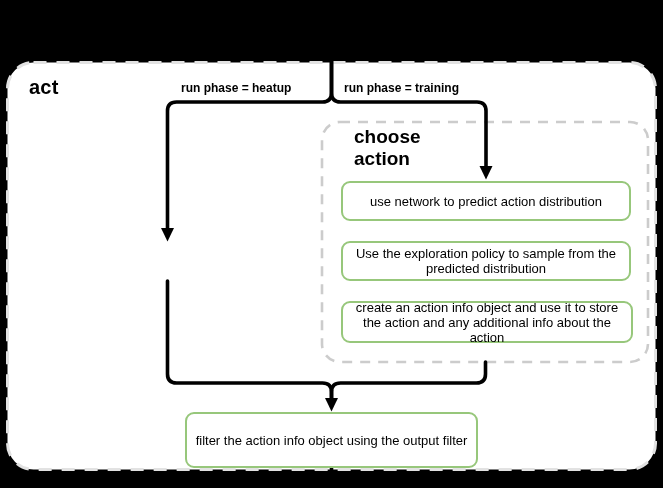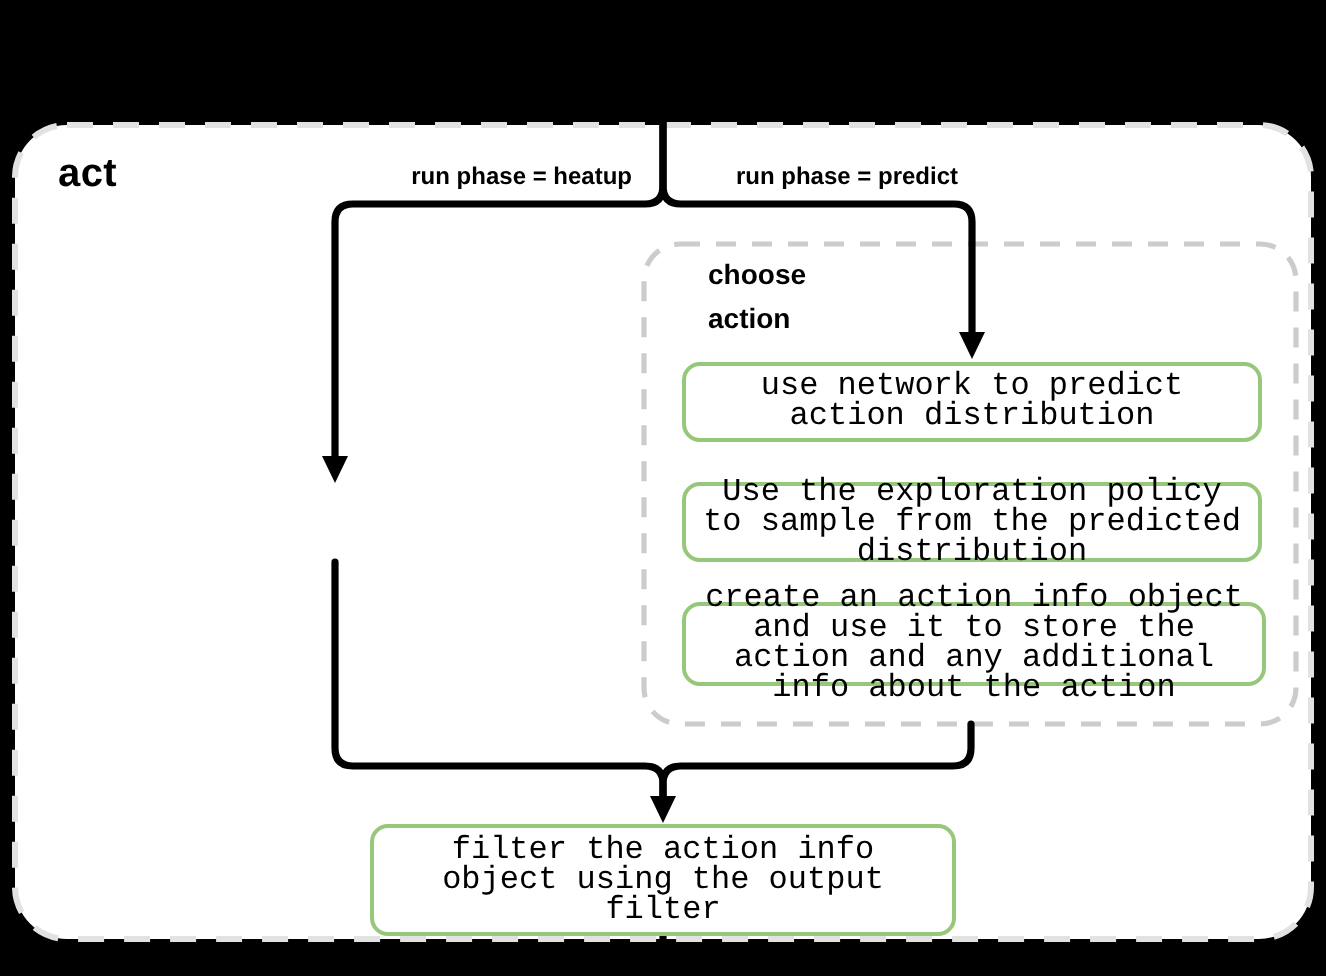--- a/index.html
+++ b/index.html
@@ -46,45 +46,44 @@
     stroke: none;
   }
   .abs { position: absolute; z-index: 1; box-sizing: border-box; }
   .diagram-title {
     font-size: 20px;
     font-weight: bold;
     color: var(--text, #000);
     letter-spacing: 0.2px;
   }
   .group-title {
-    font-size: 14px;
+    font-size: 19px;
     font-weight: bold;
     line-height: 22px;
     color: var(--text, #000);
   }
   .edge-label {
     font-size: 12px;
     font-weight: bold;
     color: var(--text, #000);
-    text-align: right;
+    text-align: left;
     white-space: nowrap;
   }
   .node {
     background: var(--canvas, #fff);
     border: 2px solid var(--node_border, #97c77b);
     border-radius: 9px;
     display: flex;
     align-items: center;
     justify-content: center;
     text-align: center;
-    font-size: 16px;
+    font-size: 13px;
     line-height: 15px;
     color: var(--text, #000);
     padding: 0 8px;
-    font-family: Liberation Mono, monospace;
   }
 </style>
 </head>
 <body>
 
 <div class="screen">
 
   <svg class="layer-svg" viewBox="0 0 663 488" xmlns="http://www.w3.org/2000/svg">
 
     <rect class="canvas-rect" x="7.5" y="38.5" width="648" height="407" rx="26" ry="26"></rect>
@@ -102,21 +101,21 @@
     <path class="connector" d="M 485.5 338 L 485.5 350 Q 485.5 359 476.5 359 L 340.5 359 Q 331.5 359 331.5 368 L 331.5 374"></path>
     <polygon class="arrowhead" points="325,374 338,374 331.5,387.5"></polygon>
 
     <path class="connector" d="M 331.5 428 L 331.5 468"></path>
   </svg>
 
   <div class="abs diagram-title" style="left:29px; top:52px;">act</div>
 
   <div class="abs edge-label" style="left:181px; top:57px; width:135px;">run phase = heatup</div>
 
-  <div class="abs edge-label" style="left:344px; top:57px; width:135px;">run phase = predict</div>
+  <div class="abs edge-label" style="left:344px; top:57px; width:135px;">run phase = training</div>
 
   <div class="abs group-title" style="left:354px; top:102px; width:82px;">choose action</div>
 
 
   <div class="abs node" style="left:341px; top:157px; width:290px; height:40px;">use network to predict action distribution</div>
 
   <div class="abs node" style="left:341px; top:277px; width:292px; height:42px;">create an action info object and use it to store the action and any additional info about the action</div>
 
   <div class="abs node" style="left:341px; top:217px; width:290px; height:40px;">Use the exploration policy to sample from the predicted distribution</div>
 

